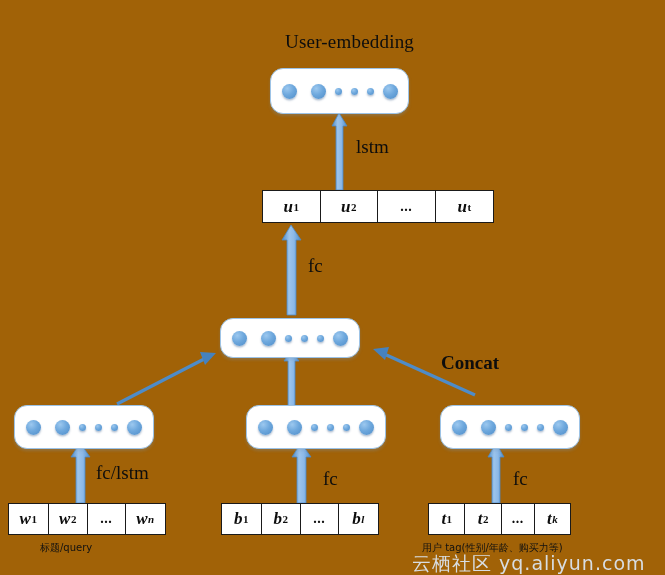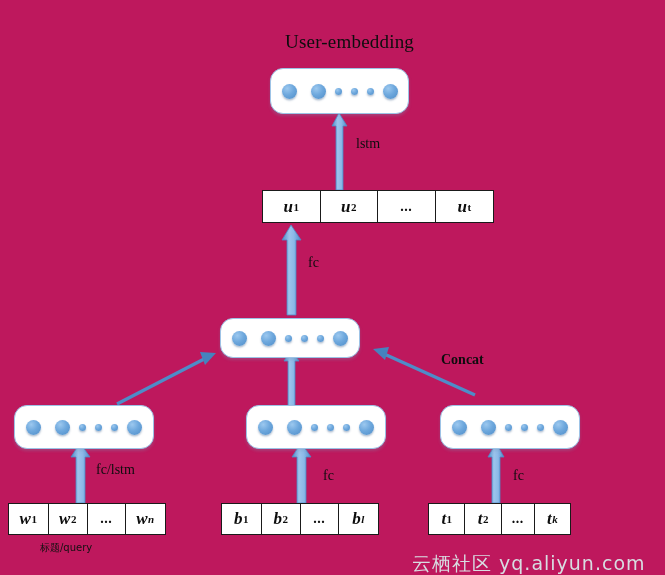--- a/index.html
+++ b/index.html
@@ -7,36 +7,36 @@
     padding: 0;
     background: #ffffff;
   }
   body {
     font-family: "Liberation Serif", "DejaVu Serif", serif;
   }
   #canvas {
     position: relative;
     width: 665px;
     height: 575px;
-    background: #be185d;
+    background: #a16207;
     overflow: hidden;
   }
   .abs { position: absolute; }
 
   
   .title-label {
     font-family: "Liberation Serif", "DejaVu Serif", serif;
     font-size: 19px;
     color: #0d0d0d;
     white-space: nowrap;
     letter-spacing: 0.2px;
   }
   .op-label {
     font-family: "Liberation Serif", "DejaVu Serif", serif;
-    font-size: 14px;
+    font-size: 19px;
     color: #0d0d0d;
     white-space: nowrap;
   }
   .cn-label {
     font-family: "DejaVu Sans", "Liberation Sans", sans-serif;
     font-size: 10px;
     color: #111111;
     white-space: nowrap;
   }
 
@@ -323,16 +323,17 @@
     <div class="token-cell" style="width:37px;">
       <span>t</span>
         <sub>2</sub>
     </div>
     <div class="token-cell ell" style="width:33px;">...</div>
     <div class="token-cell" style="width:36px;">
       <span>t</span>
         <sub class="it">k</sub>
     </div>
   </div>
+  <div class="abs cn-label" style="left:422px; top:541px;">用户 tag(性别/年龄、购买力等)</div>
 
   <div class="abs watermark" style="left:412px; top:551px;">云栖社区 yq.aliyun.com</div>
 
 </div>
 
 </body></html>

